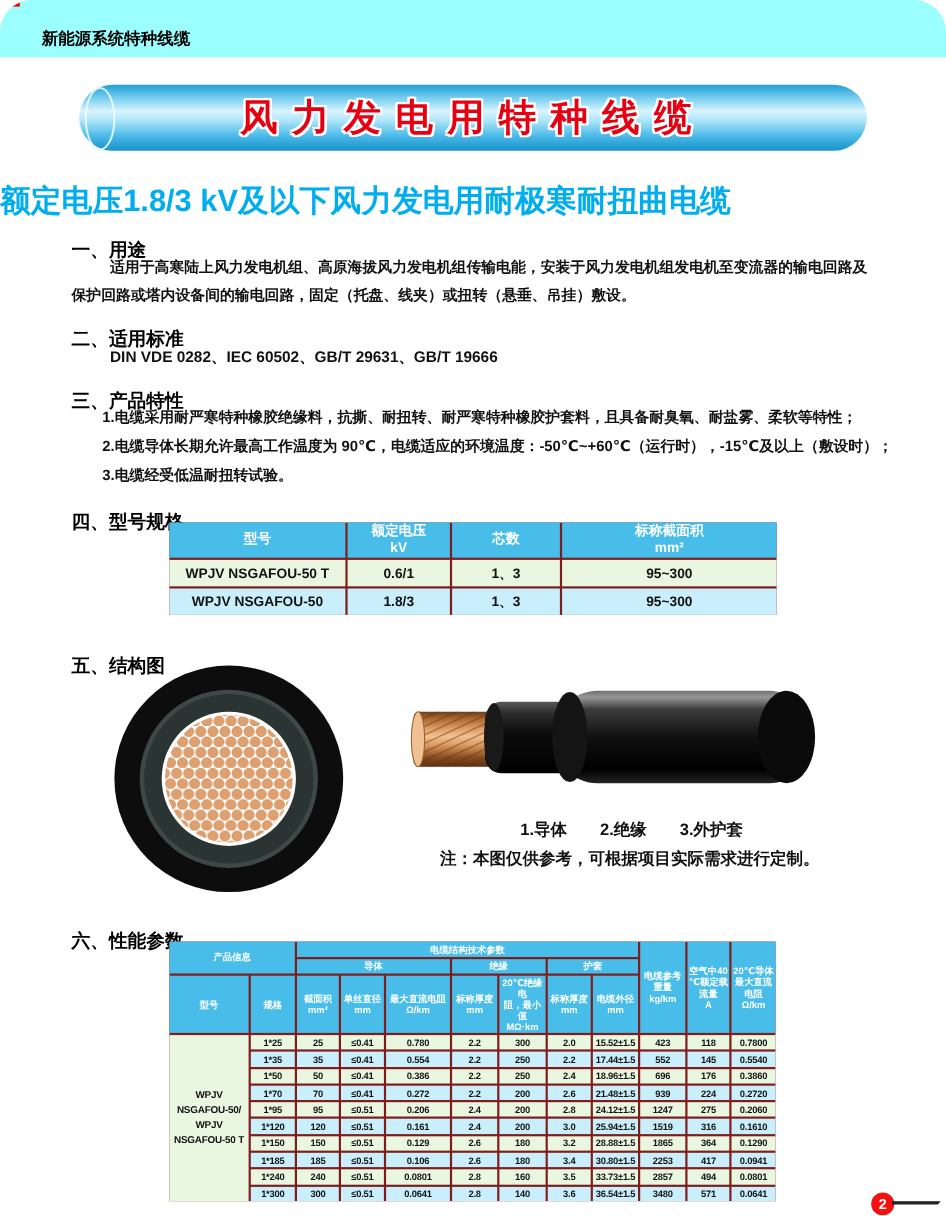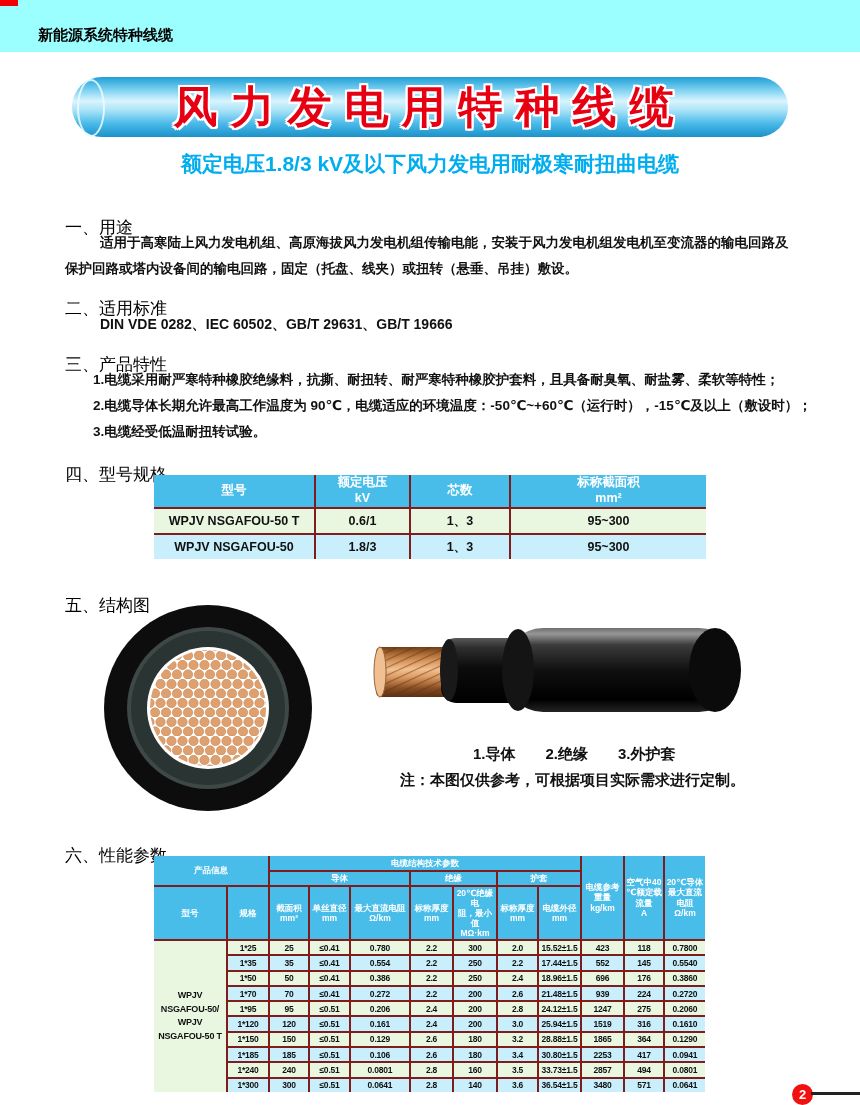--- a/index.html
+++ b/index.html
@@ -1,34 +1,34 @@
 <!DOCTYPE html>
 <html><head>
 <meta charset="utf-8">
 <style>
   html,body{margin:0;padding:0;background:#fff;}
   #page{position:relative;width:860px;height:1105px;background:#fff;overflow:hidden;
-        font-family:"Liberation Sans","DejaVu Sans",sans-serif;color:#111;}
+        font-family:"Liberation Sans","DejaVu Sans",sans-serif;color:#111;border-radius:29px;}
   i,b{font-style:normal;}
   
   .band{position:absolute;left:0;top:0;width:860px;height:52px;background:#9CFFFF;}
   .band-title{position:absolute;left:38px;top:26px;font-size:15px;font-weight:bold;color:#000;}
   .corner-mark{position:absolute;left:0;top:0;width:18px;height:6px;background:#f20000;}
   
   .cylinder{position:absolute;left:72px;top:77px;width:716px;height:60px;border-radius:30px;
     background:linear-gradient(180deg,#1f9fd6 0%,#7fd2f2 22%,#d9f4fd 40%,#abe4f8 55%,#49b9e8 78%,#1b92c9 100%);}
   .cyl-cap{position:absolute;left:5px;top:2px;width:24px;height:54px;border:2px solid rgba(235,252,255,.85);
     border-radius:50%;}
   .cyl-title{position:absolute;left:0;top:0;width:100%;height:60px;line-height:60px;text-align:center;
-    font-size:44px;font-weight:900;color:#E60012;letter-spacing:13px;
+    font-size:34px;font-weight:900;color:#E60012;letter-spacing:13px;
     text-shadow:-2px -2px 0 #fff,2px -2px 0 #fff,-2px 2px 0 #fff,2px 2px 0 #fff,0 -2px 0 #fff,0 2px 0 #fff,-2px 0 0 #fff,2px 0 0 #fff;}
-  .subtitle{position:absolute;left:0;top:150px;width:860px;text-align:center;
-    font-size:21px;font-weight:800;color:#00ADEE;}
-  
-  .h{position:absolute;left:65px;font-size:17px;font-weight:normal;color:#000;}
+  .subtitle{position:absolute;left:0;top:164px;width:860px;text-align:left;
+    font-size:28px;font-weight:800;color:#00ADEE;}
+  
+  .h{position:absolute;left:65px;font-size:17px;font-weight:bold;color:#000;}
   .body-line{position:absolute;color:#111;font-size:13.5px;font-weight:700;line-height:26px;}
   
   .grid{position:absolute;display:grid;gap:2px;background:#7f1d1d;}
   .cell{display:flex;align-items:center;justify-content:center;text-align:center;white-space:pre-line;}
   .th{background:#49BDE9;color:#fff;font-weight:bold;}
   .rg{background:#E9F7E1;}
   .rb{background:#C8EFFB;}
   
   .t1{left:154px;top:475px;grid-template-columns:160px 93px 98px 195px;grid-template-rows:32px 24px 24px;}
   .t1 .th{font-size:11.5px;line-height:1.25;}

